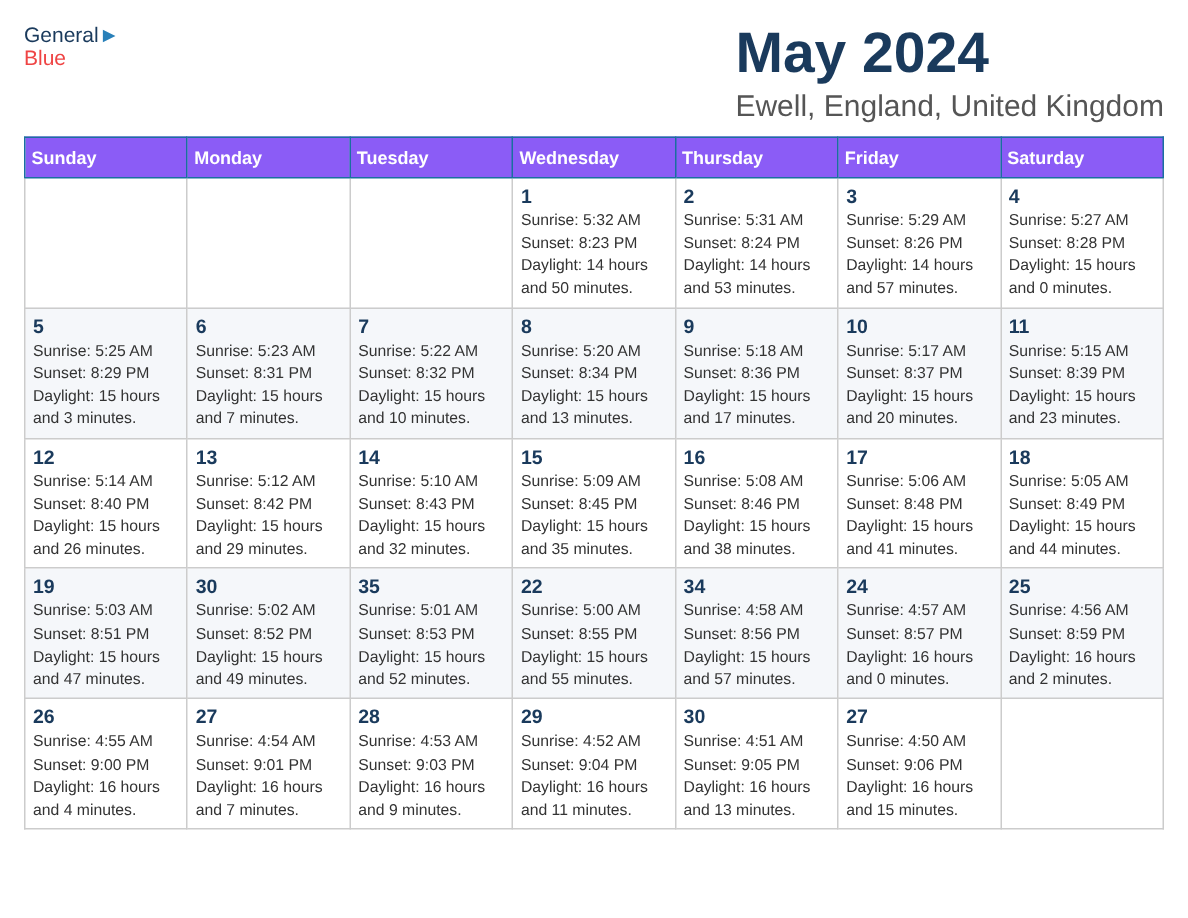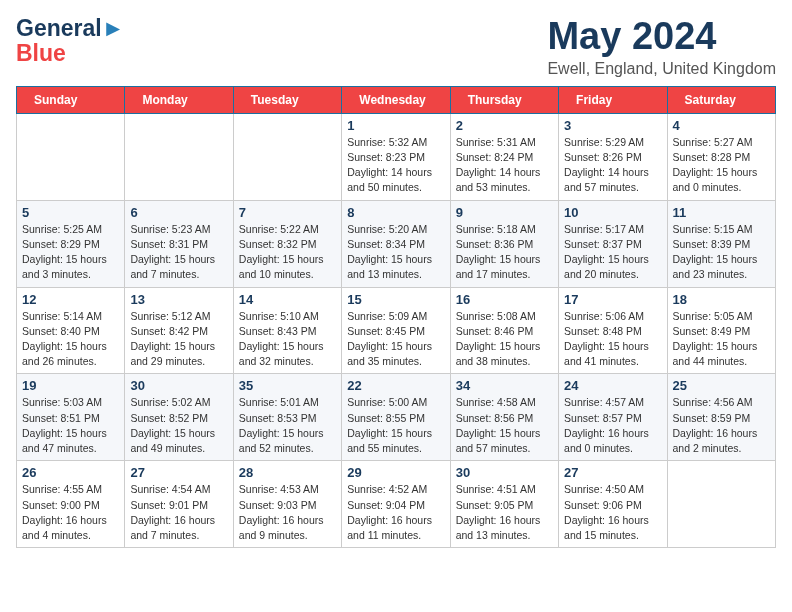--- a/index.html
+++ b/index.html
@@ -15,49 +15,49 @@
       justify-content: space-between;
       align-items: flex-start;
       margin-bottom: 8px;
     }
     .logo {
       display: flex;
       flex-direction: column;
       align-items: flex-start;
     }
     .logo-text {
-      font-size: 23px;
-      font-weight: bold;
+      font-size: 14px;
+      font-weight: normal;
       color: #1a3a5c;
       line-height: 1.1;
     }
     .logo-text span { color: #2980b9; }
     .title-section {
     }
     .month-year {
       font-size: 38px;
       font-weight: bold;
       color: #1a3a5c;
       line-height: 1.1;
     }
     .location {
-      font-size: 16px;
+      font-size: 20px;
       color: #555;
       margin-top: 2px;
     }
     .calendar {
       width: 100%;
       border-collapse: collapse;
       border: 1px solid #ccc;
       font-size: 11px;
     }
     .calendar thead tr th {
-      background: #ef4444;
+      background: #8b5cf6;
       color: #fff;
-      padding: 6px 17px;
+      padding: 6px 4px;
       text-align: left;
       font-size: 12px;
       font-weight: bold;
       border: 1px solid #1a6fa0;
     }
     .calendar tbody tr td {
       border: 1px solid #ccc;
       vertical-align: top;
       padding: 4px 5px;
       width: calc(100% / 7);

